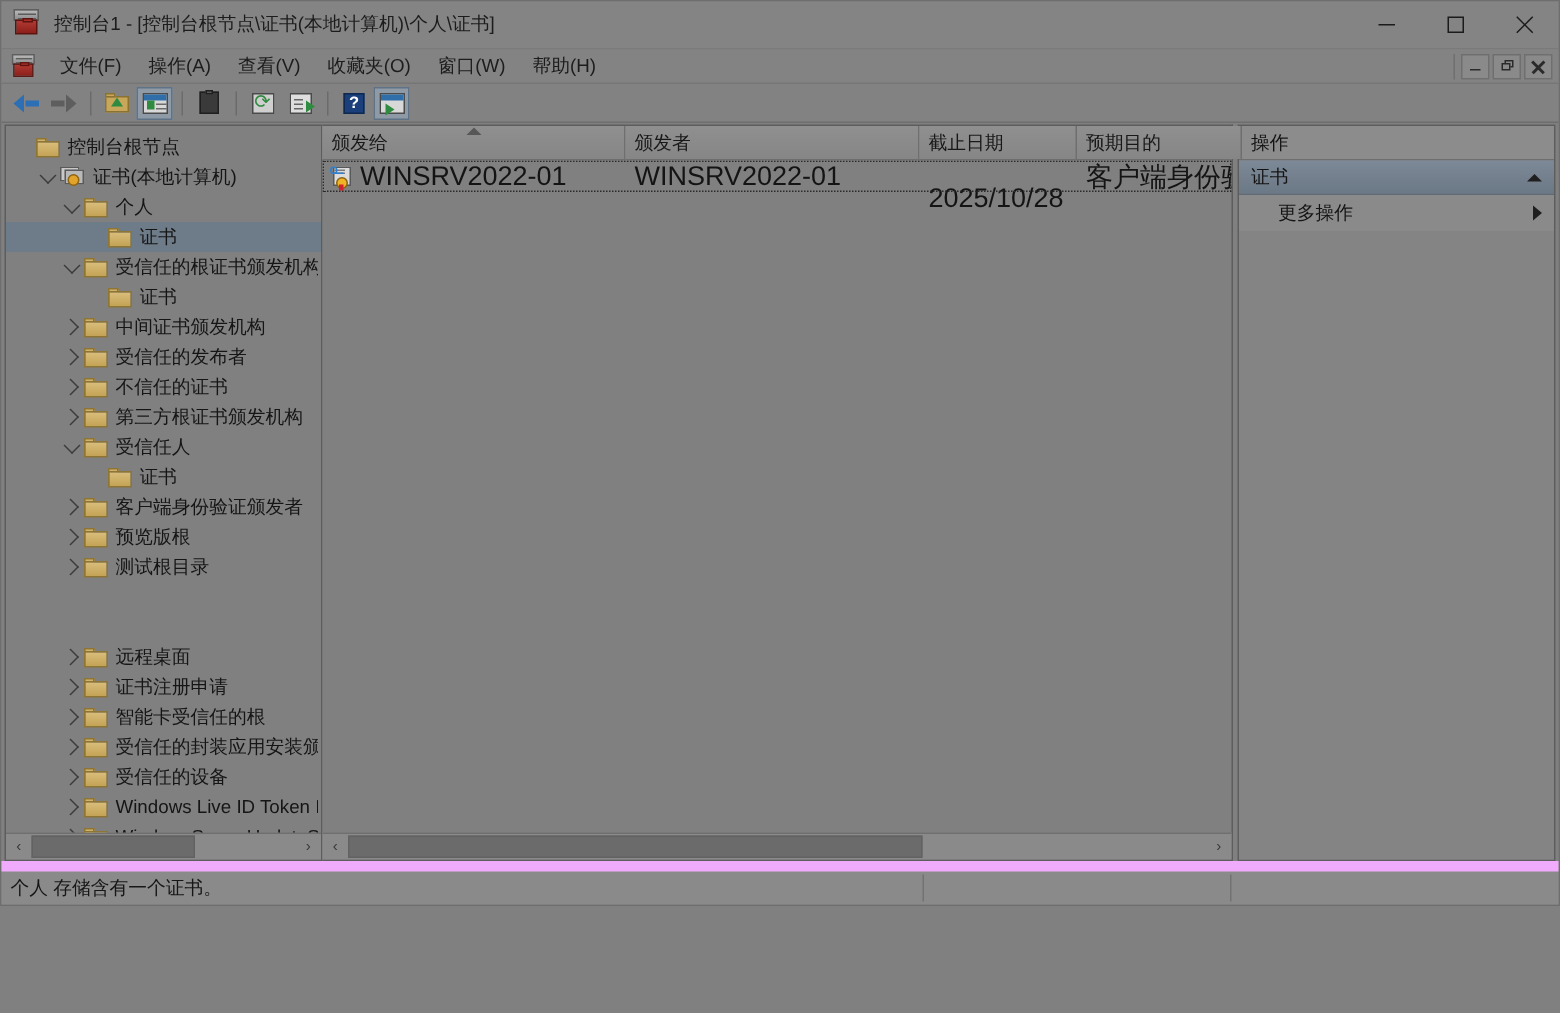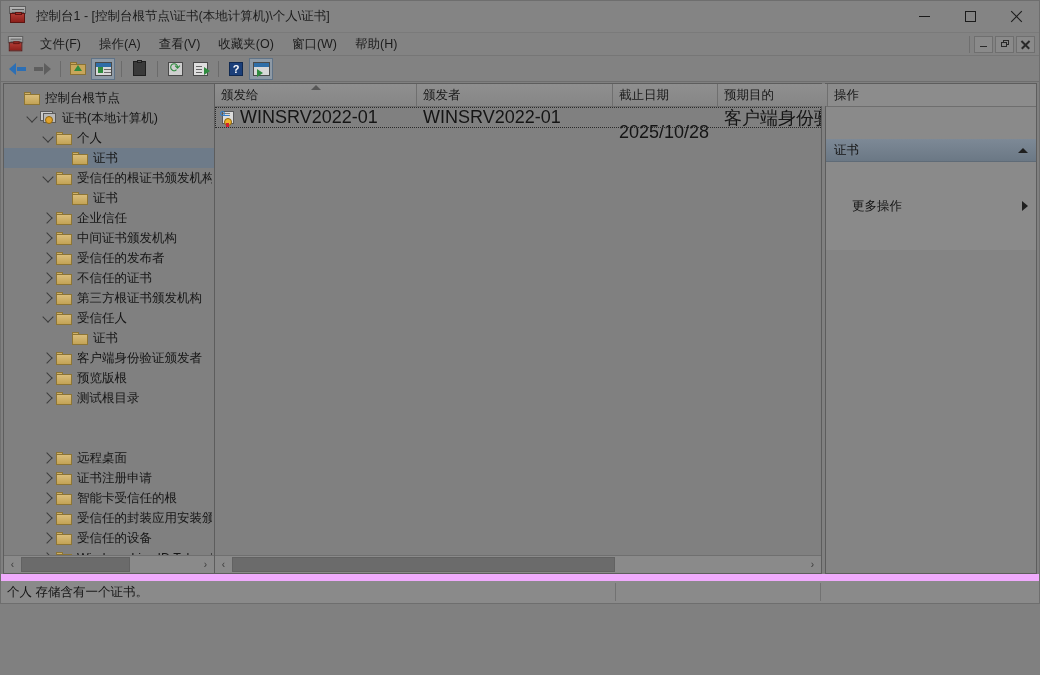--- a/index.html
+++ b/index.html
@@ -258,21 +258,20 @@
   .cert-icon .seal{position:absolute;left:3px;bottom:-1px;width:8px;height:8px;border-radius:50%;background:#f0b429;border:1px solid #8a6410;box-sizing:border-box;}
   .cert-icon .ribbon{position:absolute;left:5px;bottom:-2px;width:3px;height:4px;background:#d1202f;}
 
   
   .actions-pane {
     width: 212px; flex: 0 0 212px;
     border: 1px solid #5d5d5d;
     background: #8a8a8a;
     box-sizing: border-box;
     margin-left: 3px;
-    gap: 32px;
   }
   .actions-title {
     height: 22px; flex: 0 0 22px;
     display: flex; align-items: center;
     padding-left: 8px;
     font-size: 12.5px; color: #141414;
     background: #8c8c8c;
     border-bottom: 1px solid #6e6e6e;
   }
   .actions-group {
@@ -474,30 +473,20 @@
             </span>
             <span class="label">受信任的根证书颁发机构</span>
           </div>
           <div class="tnode" style="padding-left: 52px;">
             <span class="twist"></span>
             <span class="folder">
               <i class="tab"></i>
               <i class="body"></i>
             </span>
             <span class="label">证书</span>
-          </div>
-          <div class="tnode" style="padding-left: 36px;">
-            <span class="twist">
-              <i class="chev right"></i>
-            </span>
-            <span class="folder">
-              <i class="tab"></i>
-              <i class="body"></i>
-            </span>
-            <span class="label">企业信任</span>
           </div>
           <div class="tnode" style="padding-left: 36px;">
             <span class="twist">
               <i class="chev right"></i>
             </span>
             <span class="folder">
               <i class="tab"></i>
               <i class="body"></i>
             </span>
             <span class="label">中间证书颁发机构</span>

